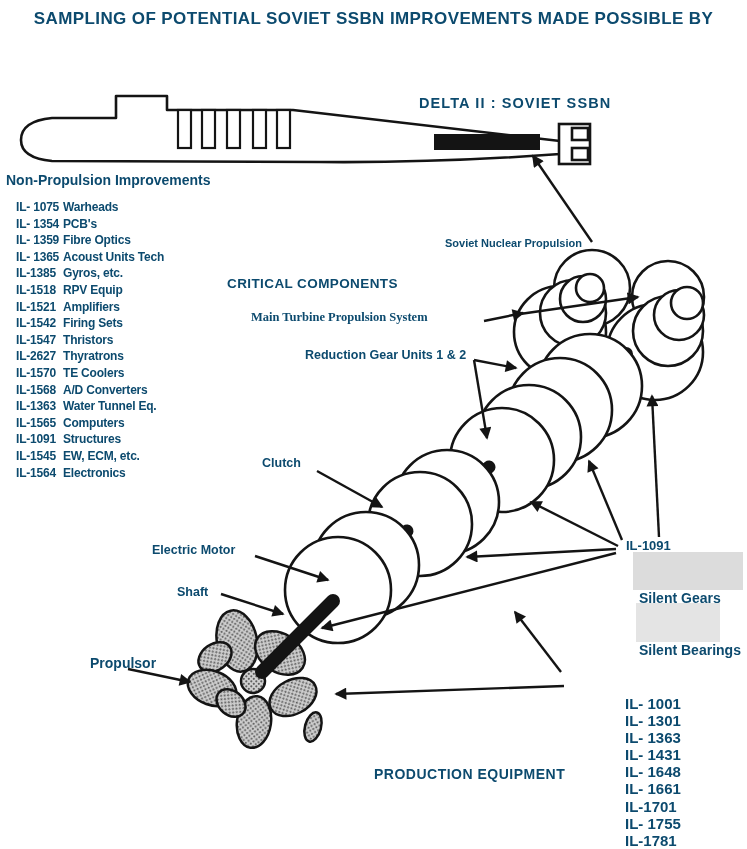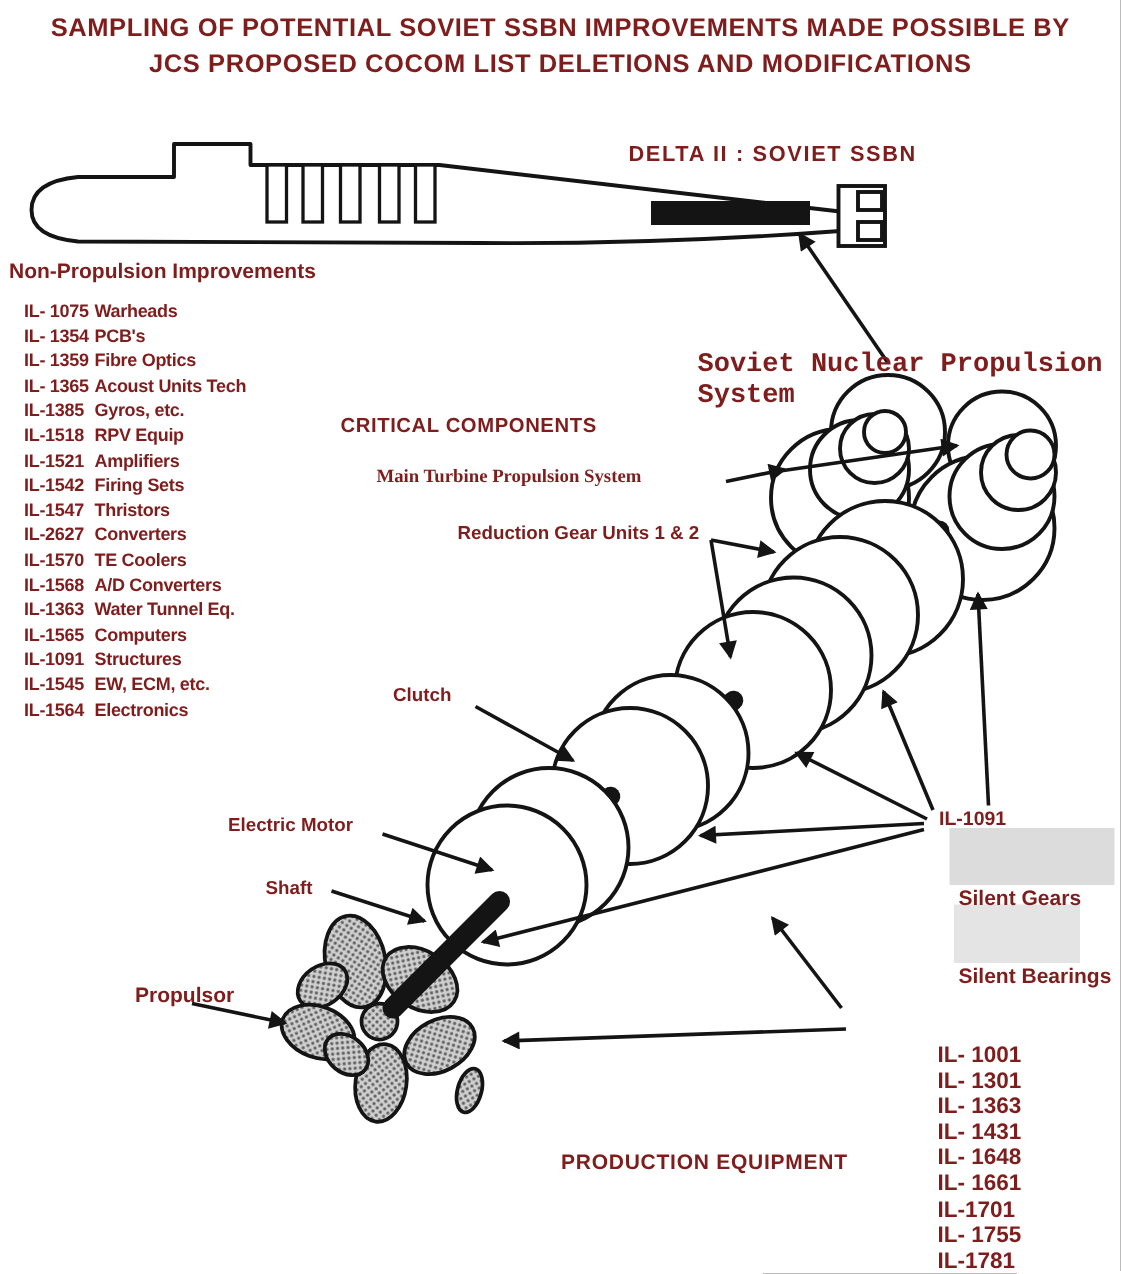--- a/index.html
+++ b/index.html
@@ -1,28 +1,28 @@
 <!DOCTYPE html>
 <html><head>
 <meta charset="utf-8">
 <style>
   html,body{margin:0;padding:0;background:#888;}
   .page{position:relative;width:747px;height:849px;background:#ffffff;
-        font-family:"Liberation Sans",sans-serif;color:#7f1d1d;overflow:hidden;margin:0 auto;}
+        font-family:"Liberation Sans",sans-serif;color:#0c4a6e;overflow:hidden;margin:0 auto;}
   .art{position:absolute;left:0;top:0;width:747px;height:849px;}
   .lbl{position:absolute;font-weight:bold;white-space:nowrap;}
   .title{position:absolute;top:7px;left:0;width:100%;text-align:center;font-weight:bold;
          font-size:17px;letter-spacing:.4px;line-height:24px;}
   .delta{left:419px;top:95px;font-size:14.5px;letter-spacing:1.1px;}
   .nphead{left:6px;top:172px;font-size:14px;}
   .np-list{position:absolute;left:16px;top:199px;font-size:12px;font-weight:bold;
            line-height:16.6px;letter-spacing:-.2px;}
   .np-list .code{display:inline-block;width:47px;}
   .crit{left:227px;top:276px;font-size:13.5px;letter-spacing:.4px;}
-  .snps{left:465px;top:233px;font-size:18px;line-height:21px;white-space:nowrap;font-family:Liberation Mono, monospace;}
+  .snps{left:445px;top:233px;font-size:11px;line-height:21px;white-space:nowrap;}
   .mturb{left:251px;top:310px;font-size:12.5px;font-family:Liberation Serif, serif;}
   .redg{left:305px;top:348px;font-size:12.5px;}
   .clutch{left:262px;top:456px;font-size:12.5px;}
   .emotor{left:152px;top:543px;font-size:12.5px;}
   .shaft{left:177px;top:585px;font-size:12.5px;}
   .propl{left:54px;top:655px;font-size:14px;padding-left:36px;}
   .hl{position:absolute;background:#dcdcdc;}
   .hl1{left:633px;top:552px;width:110px;height:38px;}
   .hl2{left:636px;top:603px;width:84px;height:39px;background:#e4e4e4;}
   .c1091{left:626px;top:538px;font-size:13px;line-height:16px;}
@@ -138,51 +138,49 @@
       <line x1="618" y1="546" x2="531" y2="502" marker-end="url(#ah)"></line>
       <line x1="616" y1="549" x2="467" y2="557" marker-end="url(#ah)"></line>
       <line x1="616" y1="553" x2="322" y2="628" marker-end="url(#ah)"></line>
       <line x1="561" y1="672" x2="515" y2="612" marker-end="url(#ah)"></line>
       <line x1="564" y1="686" x2="336" y2="694" marker-end="url(#ah)"></line>
     </g>
   </svg>
 
   <div class="title">
     <div>SAMPLING OF POTENTIAL SOVIET SSBN IMPROVEMENTS MADE POSSIBLE BY</div>
-    <div>JCS PROPOSED COCOM LIST DELETIONS AND MODIFICATIONS</div>
   </div>
 
   <div class="lbl delta">DELTA II :  SOVIET SSBN</div>
   <div class="lbl nphead">Non-Propulsion Improvements</div>
 
   <div class="np-list">
     <div><span class="code">IL- 1075</span><span>Warheads</span></div>
     <div><span class="code">IL- 1354</span><span>PCB's</span></div>
     <div><span class="code">IL- 1359</span><span>Fibre Optics</span></div>
     <div><span class="code">IL- 1365</span><span>Acoust Units Tech</span></div>
     <div><span class="code">IL-1385</span><span>Gyros, etc.</span></div>
     <div><span class="code">IL-1518</span><span>RPV Equip</span></div>
     <div><span class="code">IL-1521</span><span>Amplifiers</span></div>
     <div><span class="code">IL-1542</span><span>Firing Sets</span></div>
     <div><span class="code">IL-1547</span><span>Thristors</span></div>
-    <div><span class="code">IL-2627</span><span>Converters</span></div>
+    <div><span class="code">IL-2627</span><span>Thyratrons</span></div>
     <div><span class="code">IL-1570</span><span>TE Coolers</span></div>
     <div><span class="code">IL-1568</span><span>A/D Converters</span></div>
     <div><span class="code">IL-1363</span><span>Water Tunnel Eq.</span></div>
     <div><span class="code">IL-1565</span><span>Computers</span></div>
     <div><span class="code">IL-1091</span><span>Structures</span></div>
     <div><span class="code">IL-1545</span><span>EW, ECM, etc.</span></div>
     <div><span class="code">IL-1564</span><span>Electronics</span></div>
   </div>
 
   <div class="lbl crit">CRITICAL COMPONENTS</div>
 
   <div class="lbl snps">
     <div>Soviet Nuclear Propulsion</div>
-    <div>System</div>
   </div>
 
   <div class="lbl mturb">Main Turbine Propulsion System</div>
   <div class="lbl redg">Reduction Gear Units 1 &amp; 2</div>
   <div class="lbl clutch">Clutch</div>
   <div class="lbl emotor">Electric Motor</div>
   <div class="lbl shaft">Shaft</div>
   <div class="lbl propl">Propulsor</div>
 
   <div class="lbl c1091">

